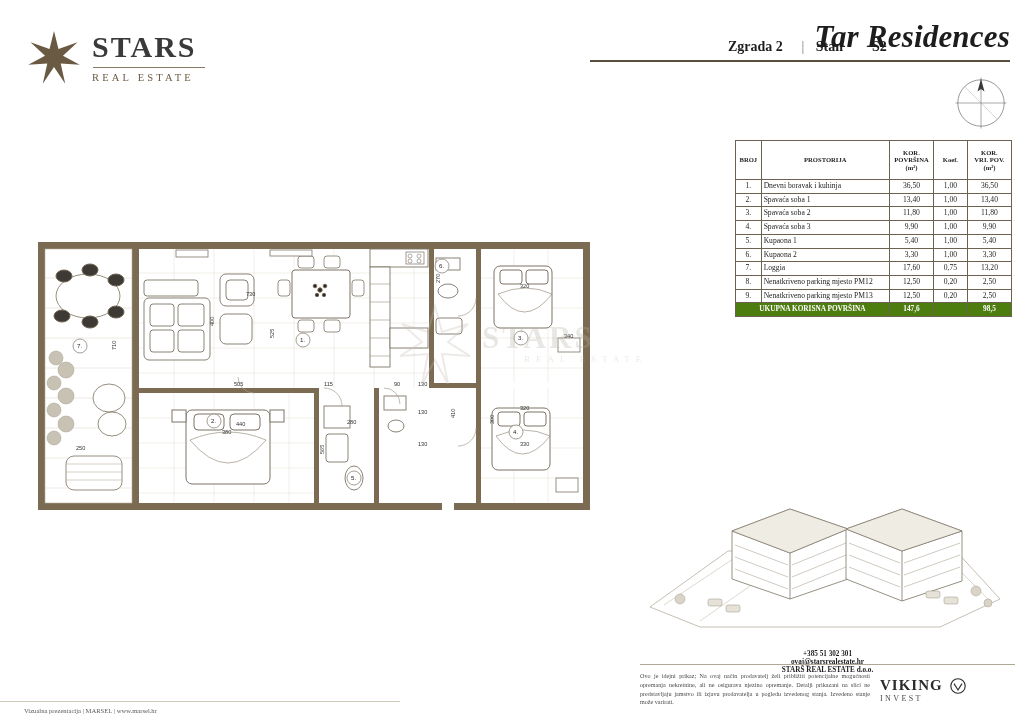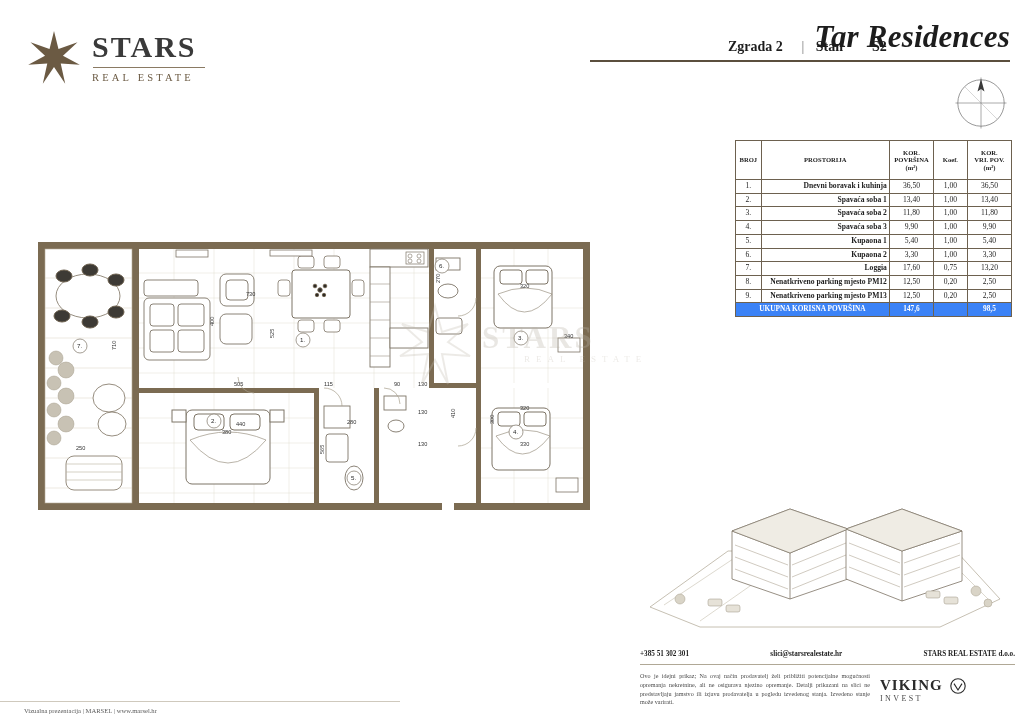--- a/index.html
+++ b/index.html
@@ -139,29 +139,28 @@
     line-height: 1.15;
   }
   table.areas thead th {
     font-weight: bold;
     font-size: 6.6px;
     height: 34px;
     vertical-align: middle;
   }
   table.areas td.num { width: 20px; }
   table.areas td.room {
-    text-align: right;
+    text-align: left;
     width: 120px;
     font-size: 7.6px;
-    font-weight: bold;
   }
   table.areas td.v { width: 38px; }
   table.areas td.k { width: 28px; }
   table.areas tr.total td {
-    background: #3b82f6;
+    background: #4d7c0f;
     color: #ffffff;
     font-weight: bold;
     font-size: 7.3px;
   }
   table.areas tr.total td.label {
     text-align: center;
   }
 
   
   .plan {
@@ -210,20 +209,21 @@
     left: 640px;
     top: 650px;
     width: 375px;
     display: flex;
     justify-content: space-between;
     align-items: center;
     font-family: "Liberation Serif", serif;
     font-size: 7.2px;
     font-weight: bold;
     color: #1d1d1d;
+    flex-direction: column;
   }
   .footer-rule {
     position: absolute;
     left: 640px;
     top: 664px;
     width: 375px;
     height: 0.8px;
     background: #b0a896;
   }
   .disclaimer {
@@ -739,21 +739,21 @@
       <g fill="#d9d4c7" stroke="#a79f8d" stroke-width="0.5">
         <circle cx="40" cy="104" r="5"></circle>
         <circle cx="336" cy="96" r="5"></circle>
         <circle cx="348" cy="108" r="4"></circle>
       </g>
     </svg>
   </div>
 
   <div class="footer-contacts">
     <span>+385 51 302 301</span>
-    <span>slici@starsrealestate.hr</span>
+    <span>ovaj@starsrealestate.hr</span>
     <span>STARS REAL ESTATE d.o.o.</span>
   </div>
   <div class="footer-rule"></div>
 
   <div class="disclaimer">Ovo je idejni prikaz; Na ovaj način prodavatelj želi približiti potencijalne mogućnosti opremanja nekretnine, ali ne osigurava njezino opremanje. Detalji prikazani na slici ne predstavljaju jamstvo ili izjavu prodavatelja u pogledu izvedenog stanja. Izvedeno stanje može varirati.</div>
 
   <div class="viking">
     <div style="position:relative;">
       <span class="viking-text">VIKING</span>
       <svg width="16" height="16" viewBox="0 0 20 20" style="vertical-align:middle;margin-left:3px">

